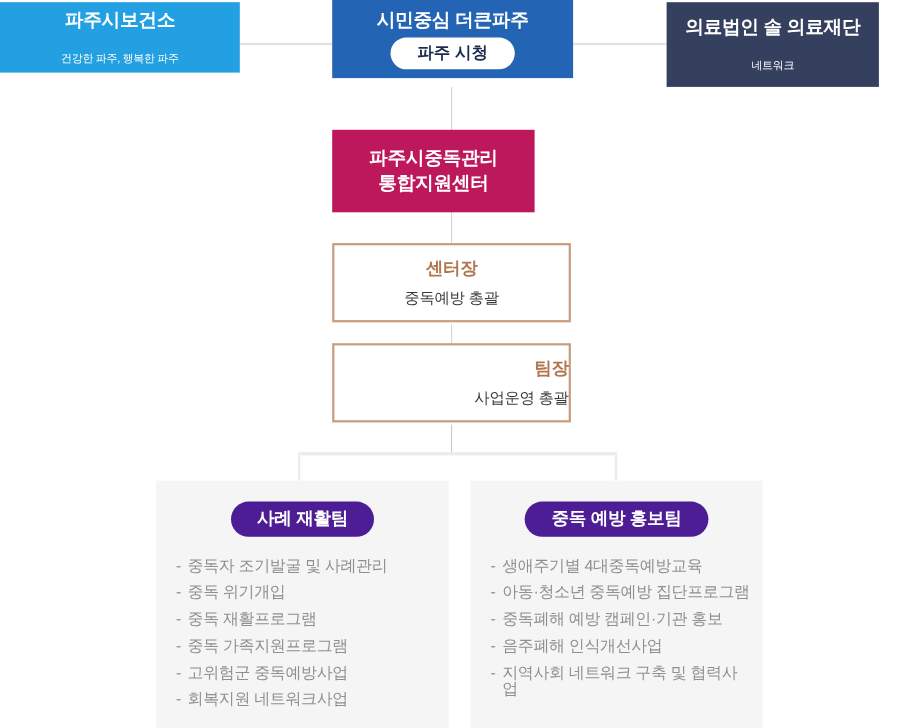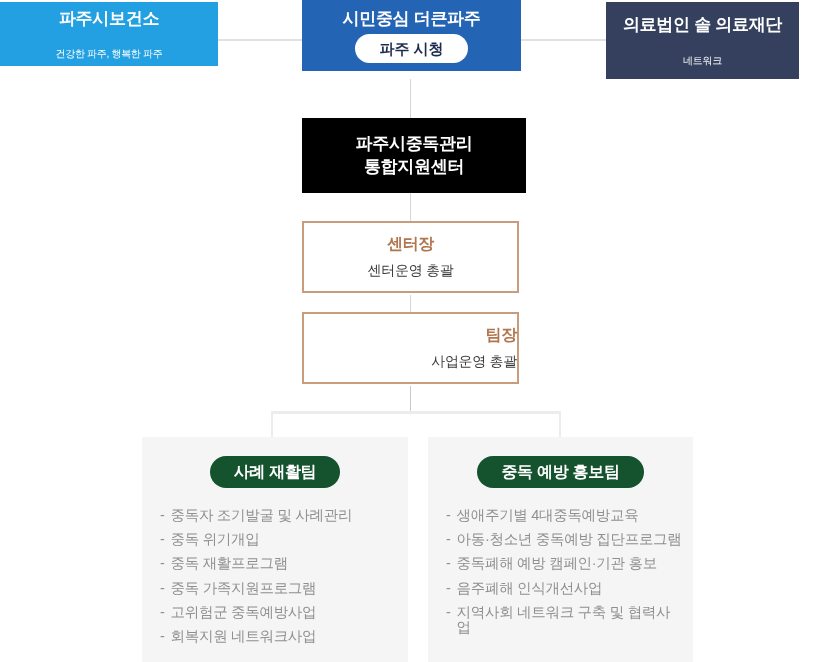--- a/index.html
+++ b/index.html
@@ -13,21 +13,21 @@
   .box-title { font-size:17px; font-weight:bold; line-height:1.35; letter-spacing:-0.3px; }
   .box-sub   { font-size:10px; margin-top:17px; line-height:1.3; letter-spacing:-0.3px; }
 
   .top-left   { left:0;     top:2px; width:218px; height:64px; background:#23a0e1; }
   .top-center { left:302px; top:0;   width:219px; height:71px; background:#2464b4; }
   .top-right  { left:606px; top:2px; width:193px; height:77px; background:#35405f; }
 
   .badge { margin-top:3px; background:#ffffff; color:#1d2c4e; font-weight:bold;
            font-size:15px; line-height:1; padding:7px 24px; border-radius:15px; }
 
-  .green-box { left:302px; top:118px; width:224px; height:75px; background:#000000; }
+  .green-box { left:302px; top:118px; width:184px; height:75px; background:#be185d; }
   .green-box .box-title { font-size:17px; }
 
   .role-box { left:302px; width:217px; height:72px; background:#ffffff;
               border:2px solid #c89c7c; color:#333; }
   .role-box.first  { top:221px; }
   .role-box.second { top:312px;align-items:flex-end; }
   .role-title { color:#b1764f; font-weight:bold; font-size:16px; letter-spacing:-0.3px; }
   .role-sub   { color:#3a3a3a; font-size:14px; margin-top:7px; letter-spacing:-0.3px; }
 
   
@@ -39,21 +39,21 @@
   .v3 { left:410px; top:295px; width:1px;   height:17px; background:#d5d5d5; }
   .v4 { left:410px; top:386px; width:1px;   height:26px; background:#c9c9c9; }
   .h3 { left:271px; top:411px; width:290px; height:3px;  background:#ececec; }
   .v5 { left:271px; top:414px; width:2px;   height:23px; background:#ececec; }
   .v6 { left:559px; top:414px; width:2px;   height:23px; background:#ececec; }
 
   
   .panel { position:absolute; top:437px; height:225px; background:#f5f5f5; }
   .panel-left  { left:142px; width:266px; }
   .panel-right { left:428px; width:265px; }
-  .pill { margin:19px auto 16px; width:max-content; background:#14532d; color:#fff;
+  .pill { margin:19px auto 16px; width:max-content; background:#4c1d95; color:#fff;
           font-weight:bold; font-size:16px; line-height:1; padding:8px 24px;
           border-radius:16px; letter-spacing:-0.3px; }
   .team-list { margin-top:20px; padding:0 10px 0 18px; display:flex;
                flex-direction:column; gap:9px; }
   .team-item { color:#8f8f8f; font-size:14.5px; line-height:1.05; display:flex;
                letter-spacing:-0.3px; }
   .dash { margin-right:6px; }
 </style>
 </head>
 <body>
@@ -85,21 +85,21 @@
     <div class="box-sub">네트워크</div>
   </div>
 
   <div class="box green-box">
     <div class="box-title">파주시중독관리</div>
     <div class="box-title">통합지원센터</div>
   </div>
 
   <div class="box role-box first">
     <div class="role-title">센터장</div>
-    <div class="role-sub">센터운영 총괄</div>
+    <div class="role-sub">중독예방 총괄</div>
   </div>
 
   <div class="box role-box second">
     <div class="role-title">팀장</div>
     <div class="role-sub">사업운영 총괄</div>
   </div>
 
   <div class="panel panel-left">
     <div class="pill">사례 재활팀</div>
     <div class="team-list">

